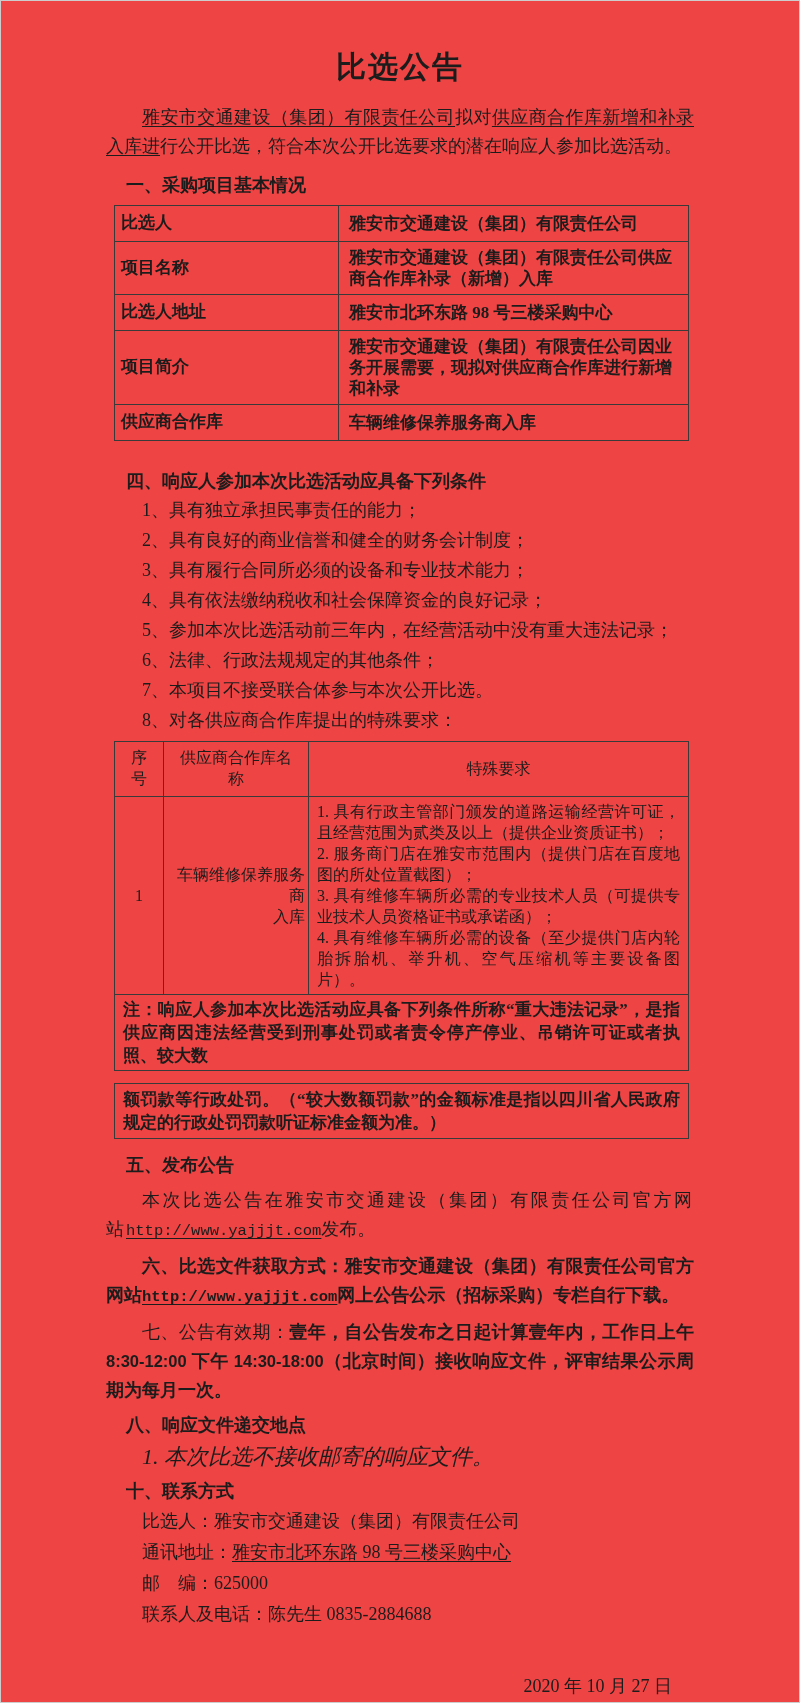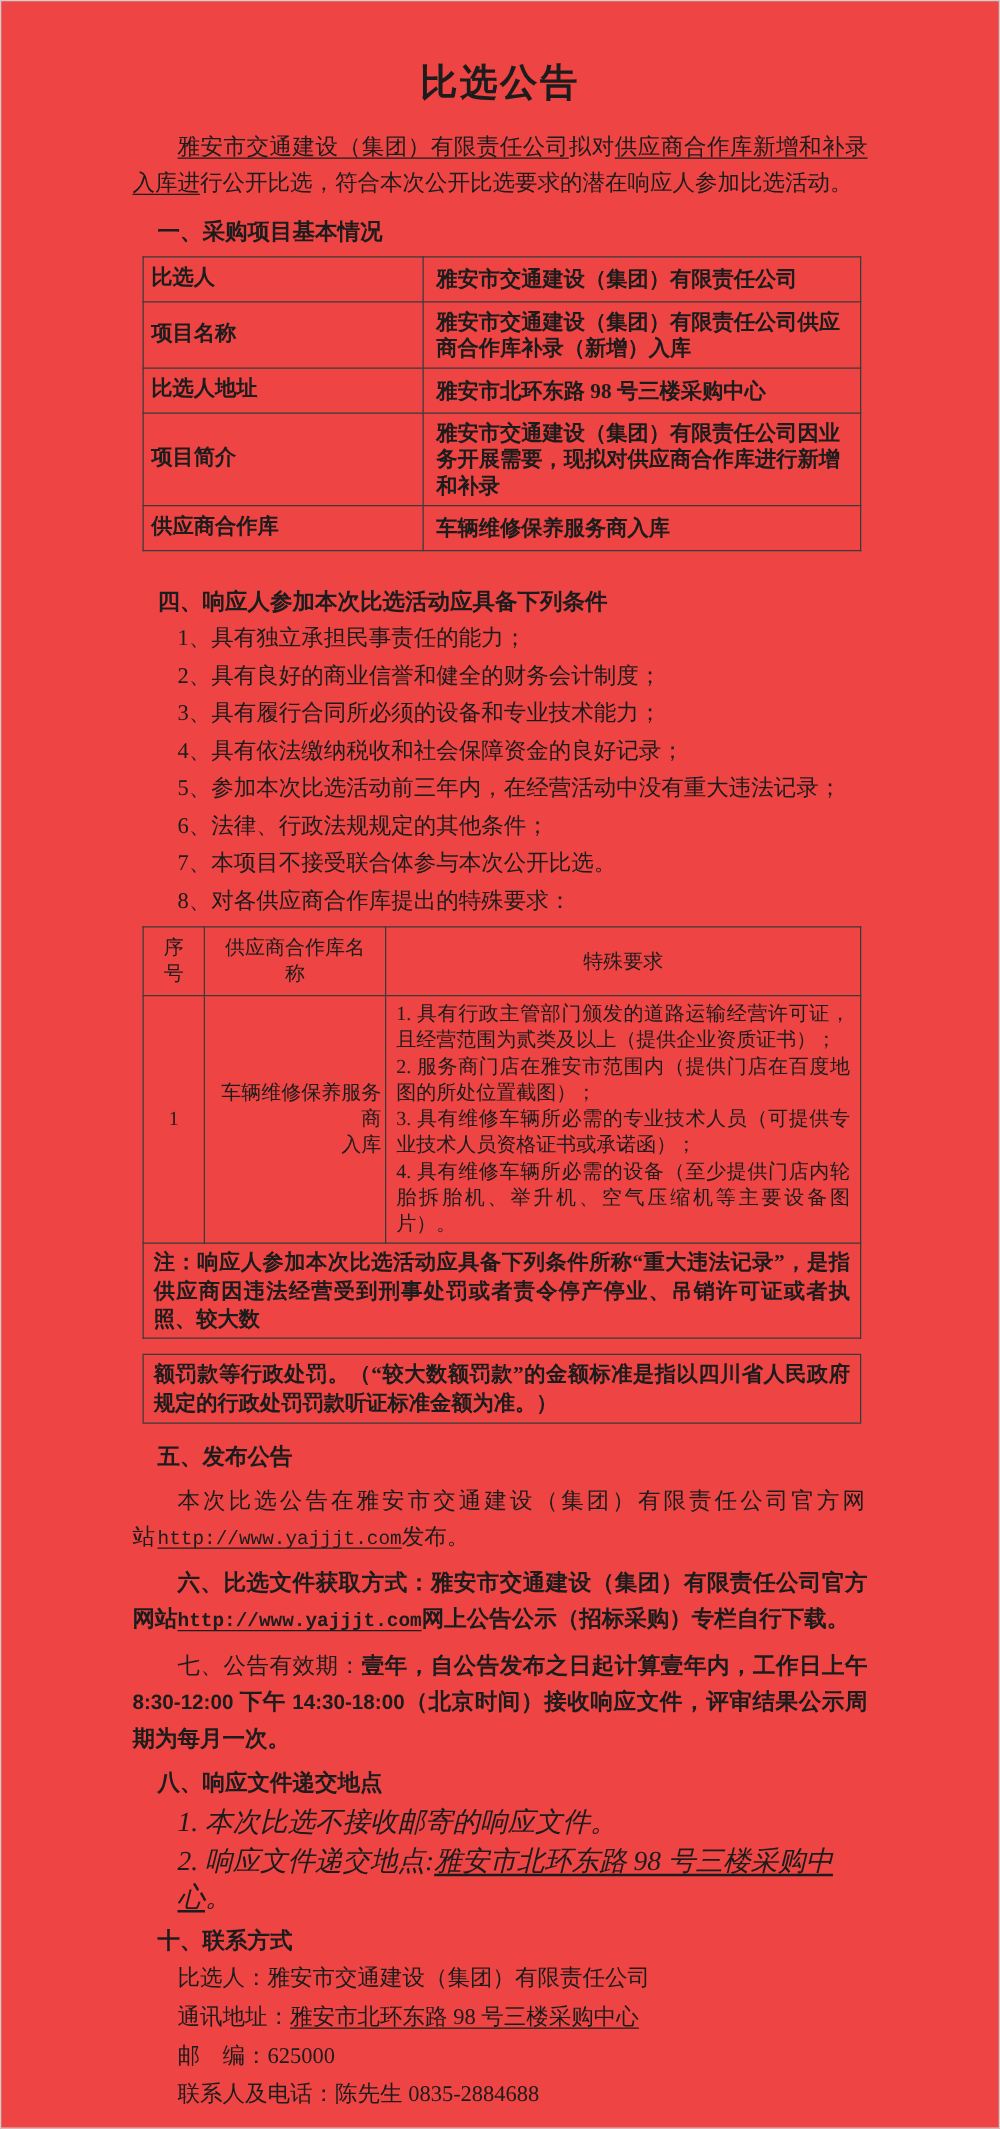--- a/index.html
+++ b/index.html
@@ -118,21 +118,20 @@
 
   <div class="h mt12">五、发布公告</div>
   <p class="para mt6"><span class="sp1">本次比选公告在雅安市交通建设（集团）有限责任公司官方网站</span><span class="mono u">http://www.yajjjt.com</span><span>发布。</span></p>
 
   <p class="para mt6"><span class="b">六、比选文件获取方式：雅安市交通建设（集团）有限责任公司官方网站</span><span class="mono u b">http://www.yajjjt.com</span><span class="b">网上公告公示（招标采购）专栏自行下载。</span></p>
 
   <p class="para mt6"><span>七、公告有效期：</span><span class="b">壹年，自公告发布之日起计算壹年内，工作日上午 </span><span class="num">8:30-12:00</span><span class="b"> 下午 </span><span class="num">14:30-18:00</span><span class="b">（北京时间）接收响应文件，评审结果公示周期为每月一次。</span></p>
 
   <div class="h mt6">八、响应文件递交地点</div>
   <p class="sub-item">1. 本次比选不接收邮寄的响应文件。</p>
-  <p class="sub-item"><span>2. 响应文件递交地点:</span><span class="u">雅安市北环东路 98 号三楼采购中心</span><span>。</span></p>
 
   <div class="h mt6">十、联系方式</div>
   <p class="contact-line">比选人：雅安市交通建设（集团）有限责任公司</p>
   <p class="contact-line"><span>通讯地址：</span><span class="u">雅安市北环东路 98 号三楼采购中心</span></p>
   <p class="contact-line">邮　编：625000</p>
   <p class="contact-line">联系人及电话：陈先生 0835-2884688</p>
 
   <div class="date-line">2020 年 10 月 27 日</div>
 
 </div>

